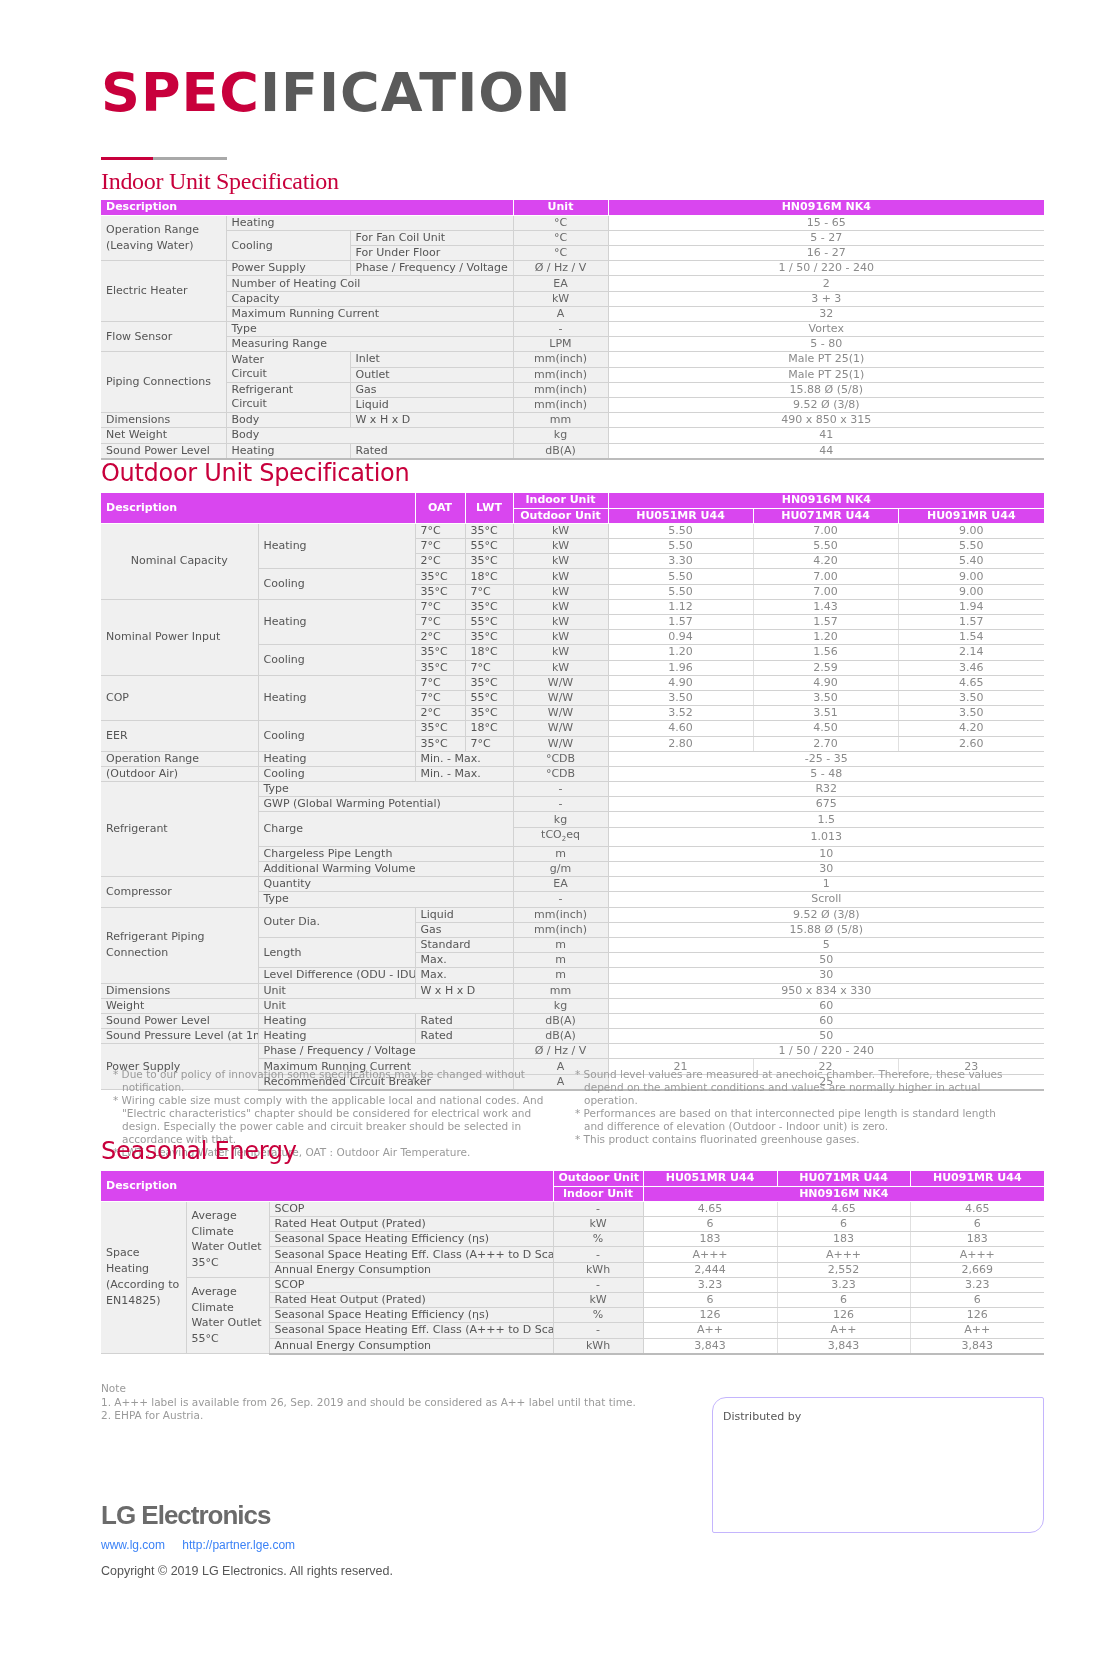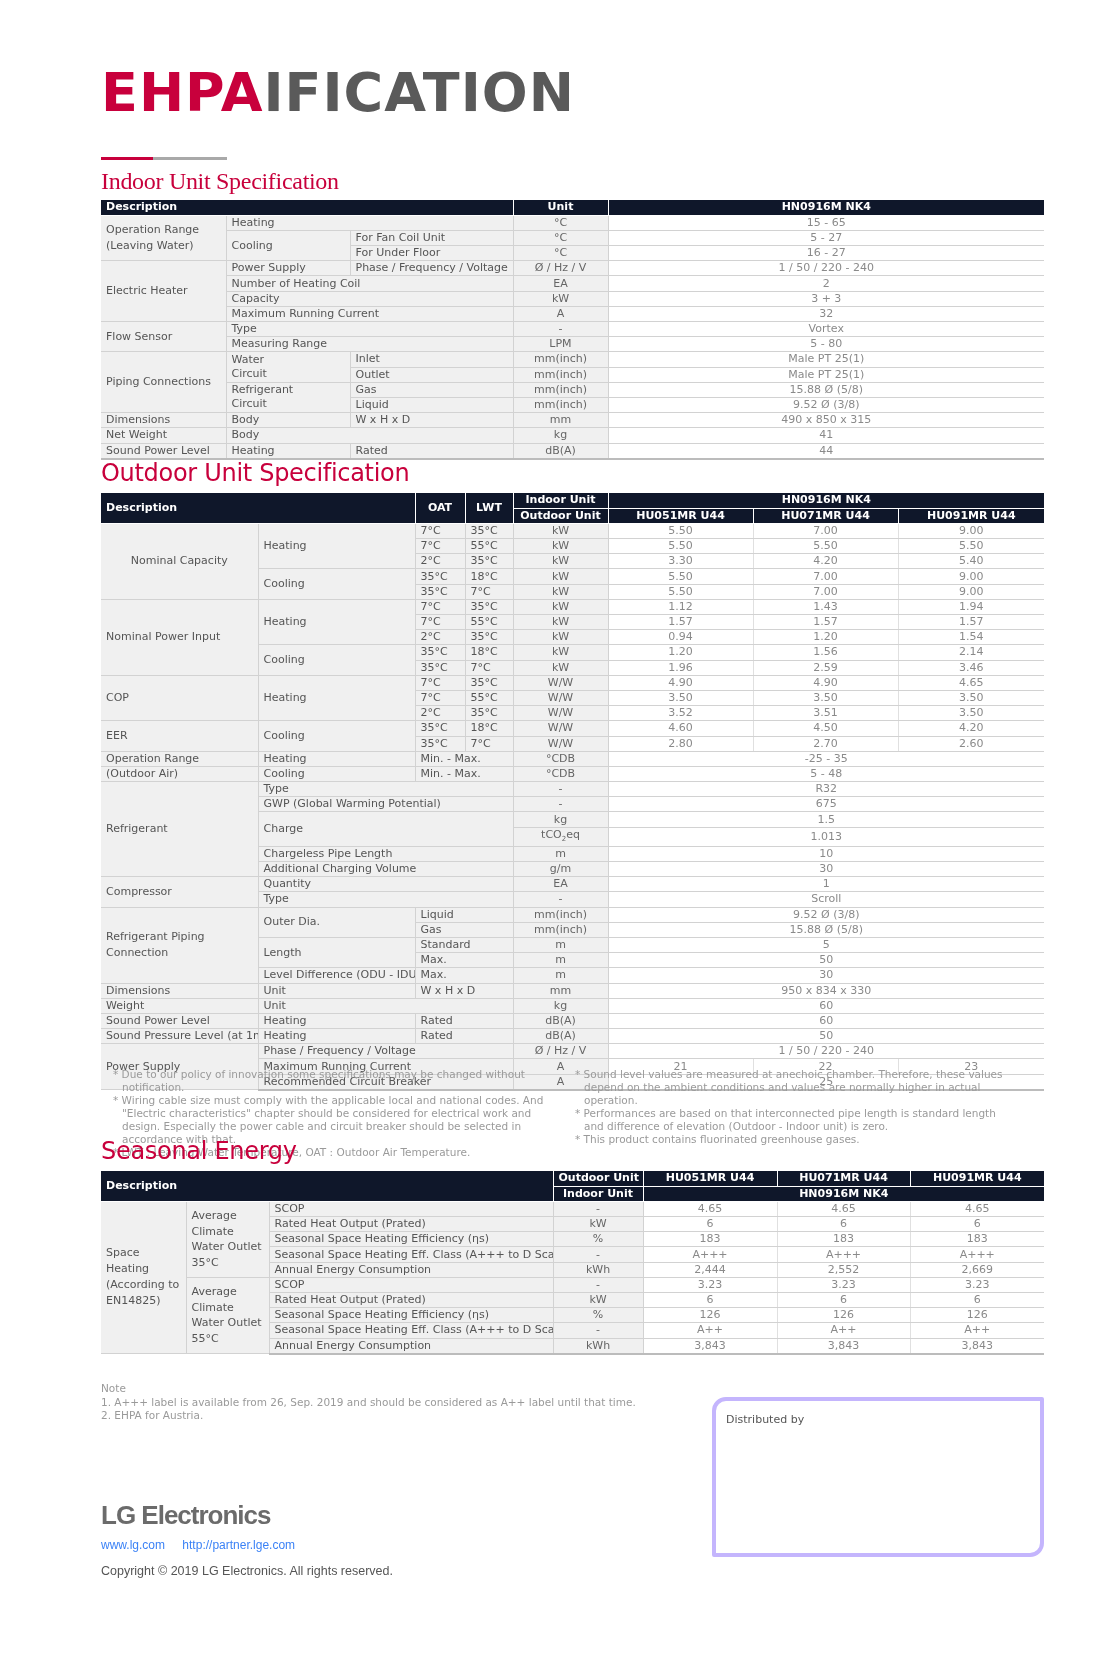--- a/index.html
+++ b/index.html
@@ -11,53 +11,53 @@
   .main-title .red { color: #c8003c; }
   .main-title .gray { color: #5a5a5a; }
   .title-rule { position: absolute; top: 157px; left: 0; width: 126px; height: 3px; }
   .title-rule .r { position: absolute; left: 0; top: 0; width: 52px; height: 3px; background: #c8003c; }
   .title-rule .g { position: absolute; left: 52px; top: 0; width: 74px; height: 3px; background: #a9a9a9; }
 
   .section-title { position: absolute; left: 0; color: #c8003c; font-size: 24px; font-family: "DejaVu Sans", sans-serif; letter-spacing: -0.3px; }
 
   table.spec { position: absolute; left: 0; width: 943px; border-collapse: collapse; table-layout: fixed; font-size: 11px; font-family: "DejaVu Sans", sans-serif; }
   table.spec td, table.spec th { padding: 0 5px; height: 15.2px; line-height: 14px; white-space: nowrap; overflow: hidden; border-bottom: 1px solid #d2d2d2; }
-  table.spec th { background: #0f172a; color: #ffffff; font-weight: bold; font-size: 11px; border-bottom: 1px solid #ffffff; }
+  table.spec th { background: #d946ef; color: #ffffff; font-weight: bold; font-size: 11px; border-bottom: 1px solid #ffffff; }
   table.spec th.l { text-align: left; }
   table.spec th.c { text-align: center; border-left: 1px solid #ffffff; }
   table.spec td.d { background: #f0f0f0; color: #555; text-align: left; border-right: 1px solid #d2d2d2; }
   table.spec td.u { background: #f0f0f0; color: #666; text-align: center; border-right: 1px solid #d2d2d2; }
   table.spec td.v { background: #ffffff; color: #8a8a8a; text-align: center; font-weight: normal; }
   table.spec td.v + td.v { border-left: 1px solid #e0e0e0; }
   table.spec tr.last td { border-bottom: 2px solid #bcbcbc; }
   table.spec td.tall { line-height: 16px; }
 
   .footnotes { position: absolute; left: 0; width: 943px; font-size: 10.5px; color: #9a9a9a; line-height: 13px; font-family: "DejaVu Sans", sans-serif; }
   .footnotes .col { position: absolute; top: 0; width: 455px; }
   .footnotes .col.right { left: 462px; }
   .footnotes p { margin: 0; padding-left: 21px; text-indent: -9px; }
 
   .note { position: absolute; left: 0; top: 1382px; font-size: 10.5px; color: #9a9a9a; line-height: 13.5px; font-family: "DejaVu Sans", sans-serif; }
   .note p { margin: 0; }
 
-  .dist-box { position: absolute; left: 611px; top: 1397px; width: 332px; height: 160px; border: 4px solid #c4b5fd; border-radius: 14px 2px 14px 2px; }
+  .dist-box { position: absolute; left: 611px; top: 1397px; width: 332px; height: 136px; border: 1px solid #c4b5fd; border-radius: 14px 2px 14px 2px; }
   .dist-box span { position: absolute; left: 10px; top: 12px; font-size: 11px; color: #555; font-family: "DejaVu Sans", sans-serif; }
 
   .brand { position: absolute; left: 0; top: 1500px; font-size: 26px; font-weight: bold; color: #6b6b6b; letter-spacing: -1px; font-family: "Liberation Sans", sans-serif; }
   .links { position: absolute; left: 0; top: 1538px; font-size: 12px; color: #c8003c; font-family: "Liberation Sans", sans-serif; }
   .links a { color: #3b82f6; text-decoration: none; margin-right: 14px; }
   .copyright { position: absolute; left: 0; top: 1564px; font-size: 12.5px; color: #555; font-family: "Liberation Sans", sans-serif; }
 </style>
 </head>
 <body>
 
 <div class="page">
 
   <div class="main-title">
-    <span class="red">EHPA</span><span class="gray">IFICATION</span>
+    <span class="red">SPEC</span><span class="gray">IFICATION</span>
   </div>
   <div class="title-rule">
       <div class="r"></div>
       <div class="g"></div>
     </div>
 
   <div class="section-title" style="top:168px;font-family:Liberation Serif, serif;">Indoor Unit Specification</div>
 
   <table class="spec" id="indoor-table" style="top:200px;">
     <colgroup>
@@ -359,21 +359,21 @@
         <tr>
           <td class="u"><span>tCO</span><sub style="font-size: 7px;">2</sub><span>eq</span></td>
           <td class="v" colspan="3">1.013</td>
         </tr>
         <tr>
           <td class="d" colspan="3">Chargeless Pipe Length</td>
           <td class="u">m</td>
           <td class="v" colspan="3">10</td>
         </tr>
         <tr>
-          <td class="d" colspan="3">Additional Charging Volume</td>
+          <td class="d" colspan="3">Additional Warming Volume</td>
           <td class="u">g/m</td>
           <td class="v" colspan="3">30</td>
         </tr>
         <tr>
           <td class="d" rowspan="2">Compressor</td>
           <td class="d" colspan="3">Quantity</td>
           <td class="u">EA</td>
           <td class="v" colspan="3">1</td>
         </tr>
         <tr>

